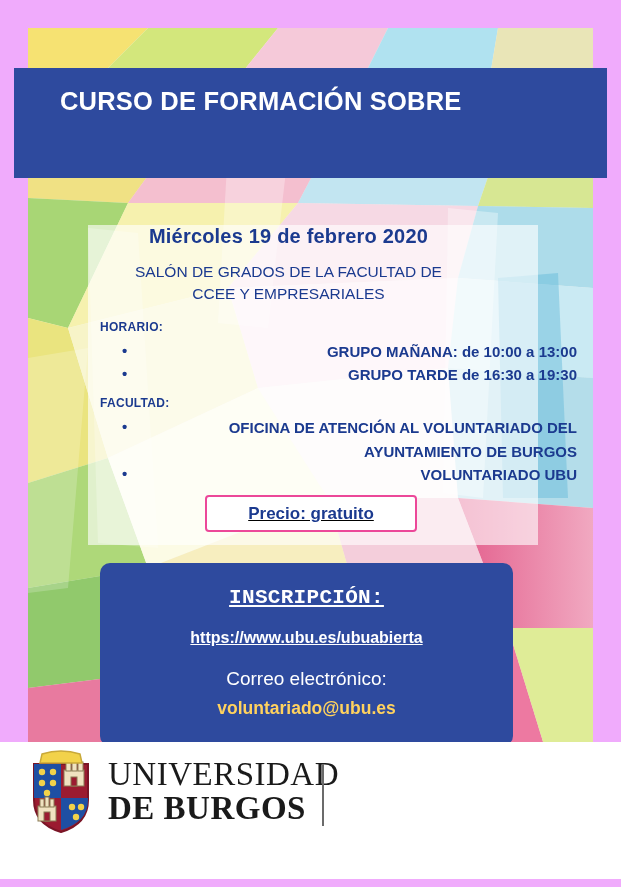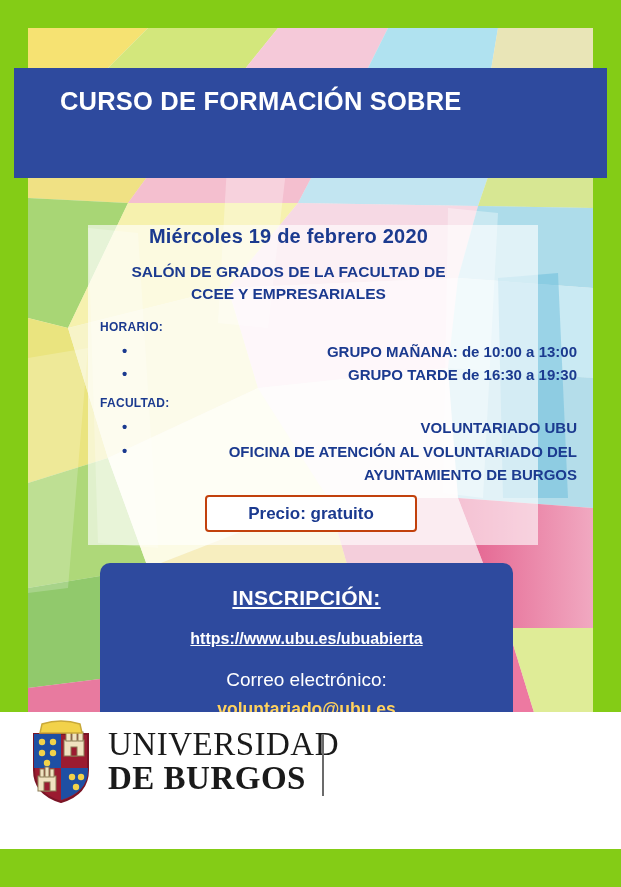--- a/index.html
+++ b/index.html
@@ -13,21 +13,21 @@
     font-family: "Liberation Sans", sans-serif;
     position: relative;
     overflow: hidden;
   }
 
   .poster {
     position: absolute;
     left: 0; top: 0;
     width: 621px;
     height: 887px;
-    background: #84cc16;
+    background: #f0abfc;
   }
 
   
   .art {
     position: absolute;
     left: 28px;
     top: 28px;
     width: 565px;
     height: 800px;
     overflow: hidden;
@@ -67,21 +67,21 @@
   .date-line {
     text-align: center;
     font-size: 20px;
     font-weight: bold;
     color: #1b3a8f;
     letter-spacing: 0.2px;
   }
   .venue {
     text-align: center;
     font-size: 15.5px;
-    font-weight: bold;
+    font-weight: normal;
     color: #1b3a8f;
     line-height: 1.45;
     margin-top: 13px;
   }
   .block {
     margin-top: 14px;
     padding-left: 100px;
   }
   .block .heading {
     font-size: 12px;
@@ -118,26 +118,27 @@
   .block2 { margin-top: 10px; }
 
   
   .price-box {
     position: absolute;
     left: 205px;
     top: 495px;
     width: 208px;
     height: 33px;
     background: #ffffff;
-    border: 2px solid #c2410c;
+    border: 2px solid #ec4899;
     border-radius: 4px;
     z-index: 7;
     display: flex;
     align-items: center;
     justify-content: center;
+    text-decoration: underline;
   }
   .price-box .price-text {
     font-size: 17px;
     font-weight: bold;
     color: #1b3a8f;
   }
 
   
   .panel {
     position: absolute;
@@ -150,20 +151,21 @@
     z-index: 7;
     text-align: center;
     color: #ffffff;
   }
   .panel .ins-title {
     font-size: 21px;
     font-weight: 600;
     text-decoration: underline;
     margin-top: 23px;
     letter-spacing: 0.3px;
+    font-family: Liberation Mono, monospace;
   }
   .panel .url {
     font-size: 16px;
     font-weight: bold;
     margin-top: 20px;
     text-decoration: underline;
     color: #ffffff;
     display: block;
   }
   .panel .mail-label {
@@ -175,21 +177,21 @@
     font-weight: bold;
     color: #ffd25e;
     margin-top: 8px;
     display: block;
   }
 
   
   .logo-strip {
     position: absolute;
     left: 0;
-    top: 712px;
+    top: 742px;
     width: 621px;
     height: 137px;
     background: #ffffff;
     z-index: 8;
   }
   .logo-wrap {
     position: absolute;
     left: 28px;
     top: 8px;
     display: flex;
@@ -326,25 +328,25 @@
       <div class="heading">HORARIO:</div>
       <ul>
         <li>GRUPO MAÑANA: de 10:00 a 13:00</li>
         <li>GRUPO TARDE de 16:30 a 19:30</li>
       </ul>
     </div>
 
     <div class="block block2">
       <div class="heading">FACULTAD:</div>
       <ul>
-        <li>VOLUNTARIADO UBU</li>
         <li>
           <span>OFICINA DE ATENCIÓN AL VOLUNTARIADO DEL</span>
           <span class="cont">AYUNTAMIENTO DE BURGOS</span>
         </li>
+        <li>VOLUNTARIADO UBU</li>
       </ul>
     </div>
   </div>
 
   <div class="price-box">
     <span class="price-text">Precio: gratuito</span>
   </div>
 
   <div class="panel">
     <div class="ins-title">INSCRIPCIÓN:</div>

